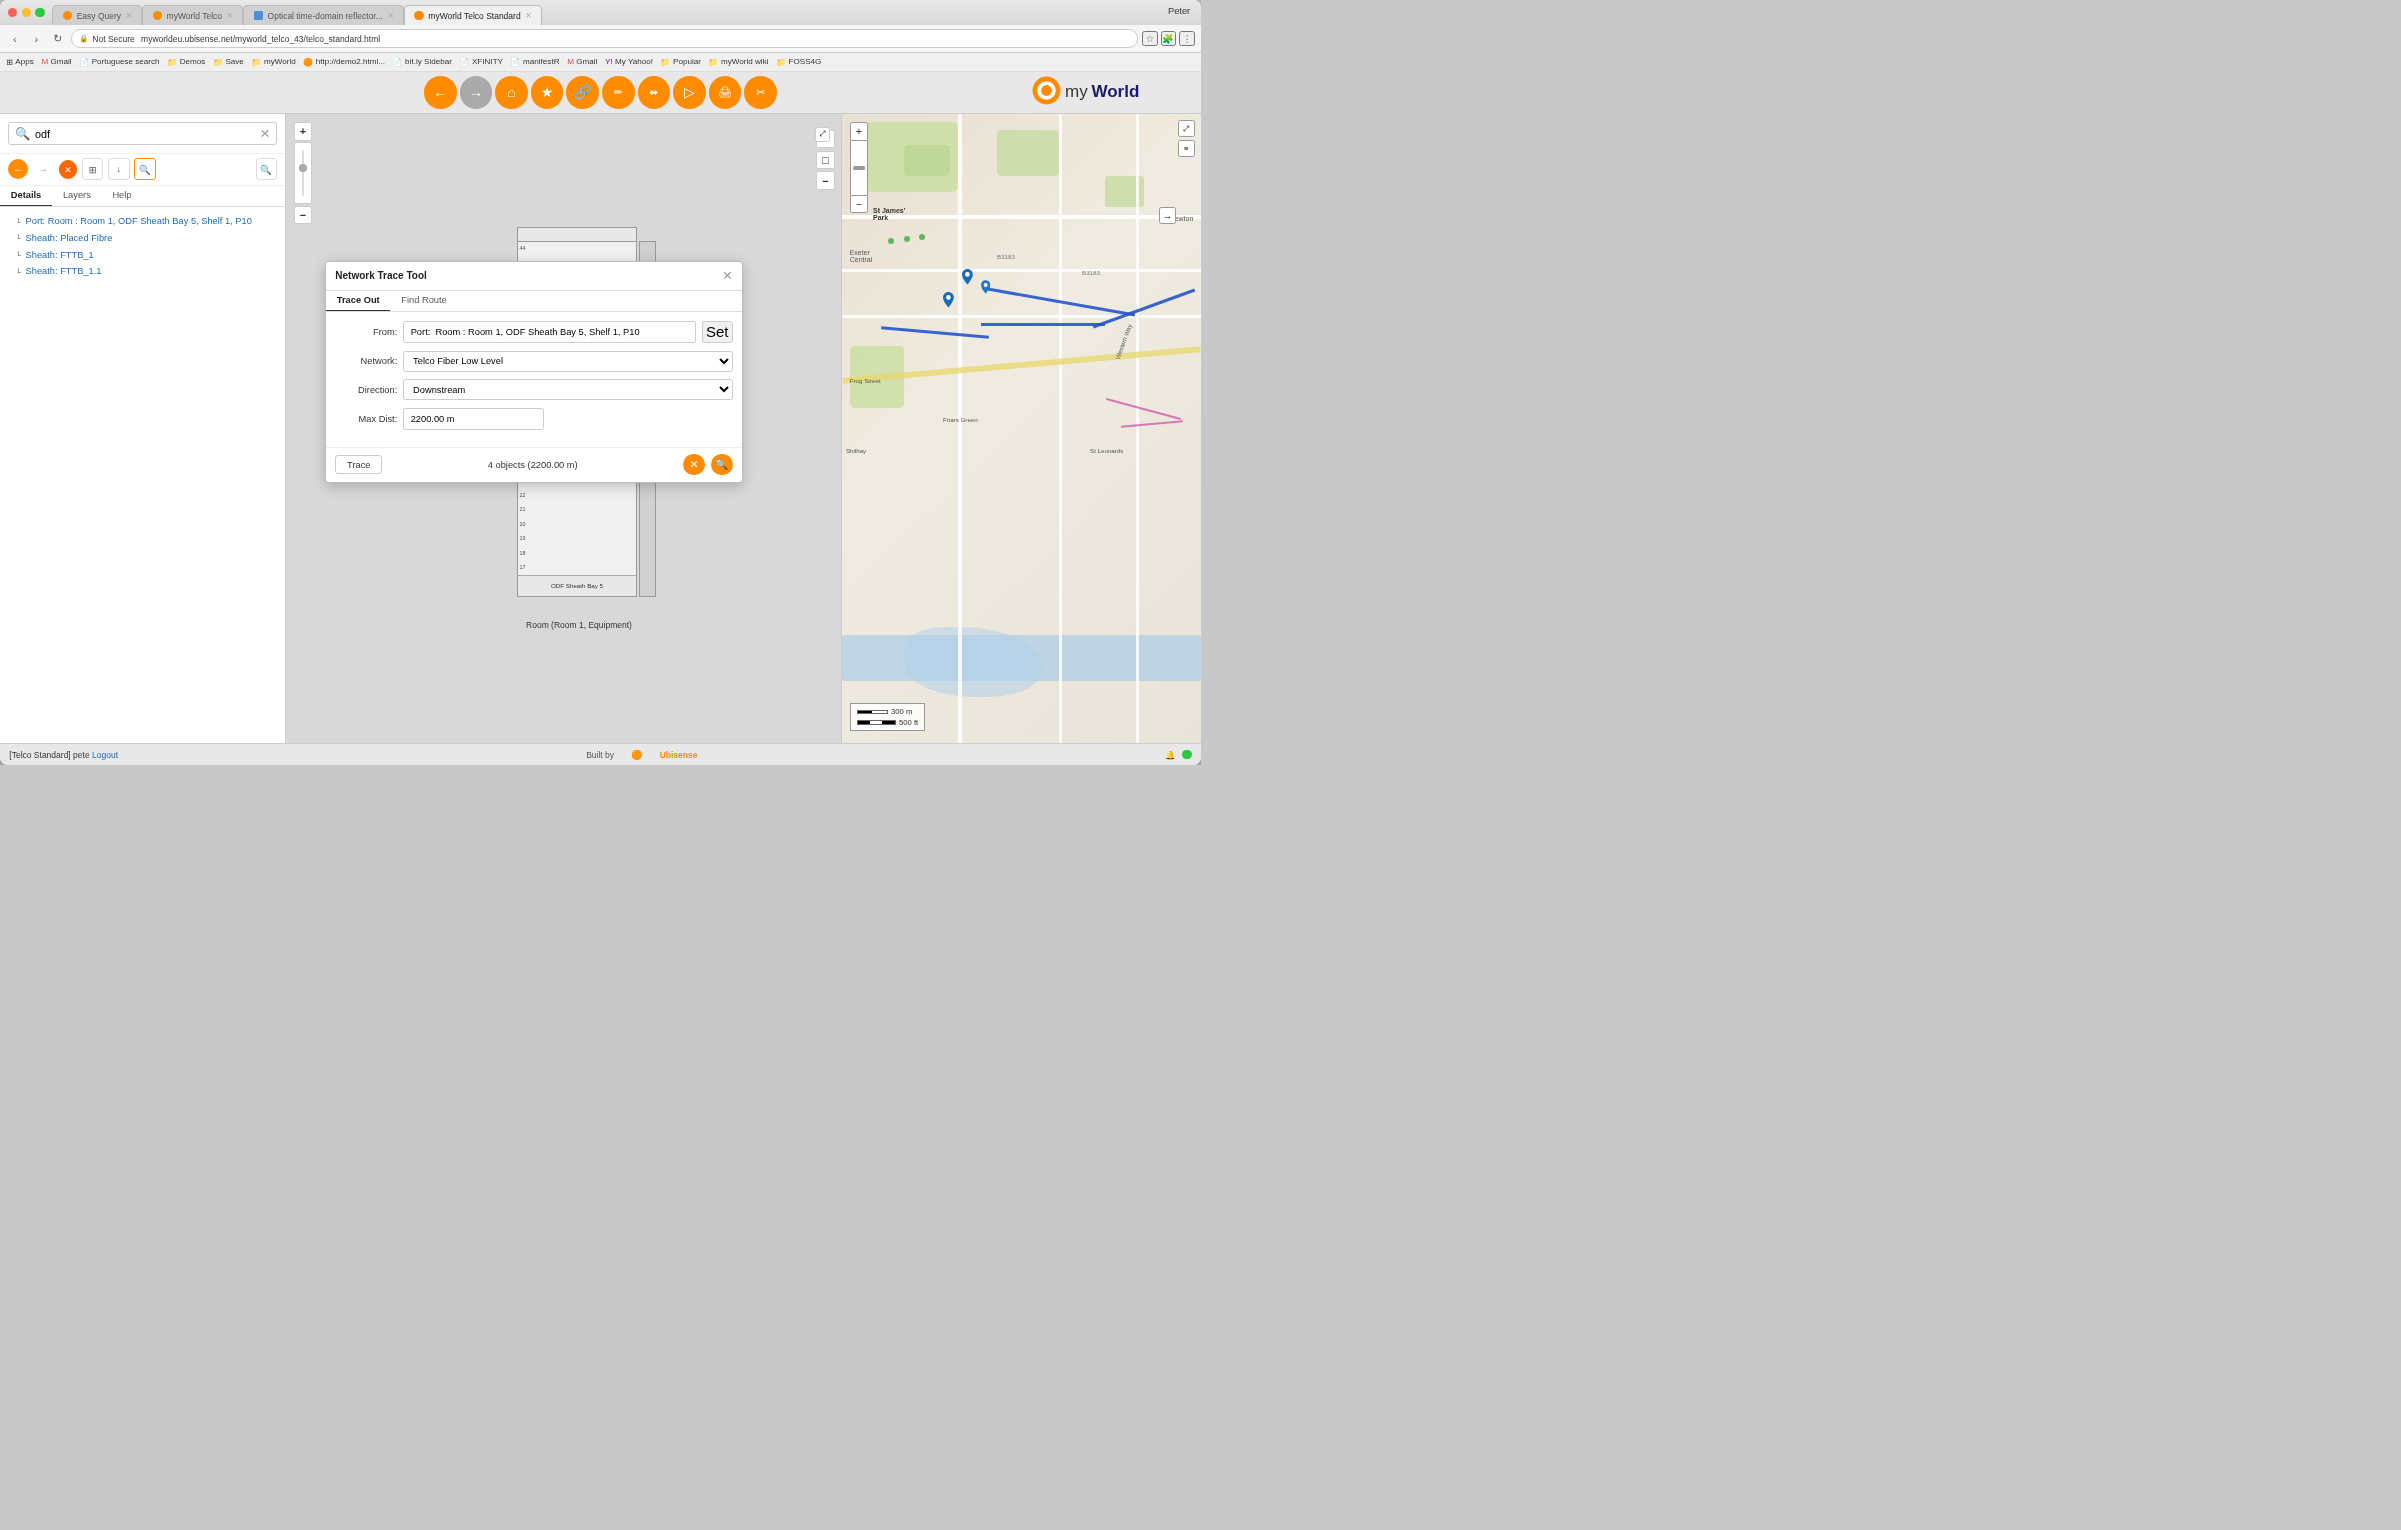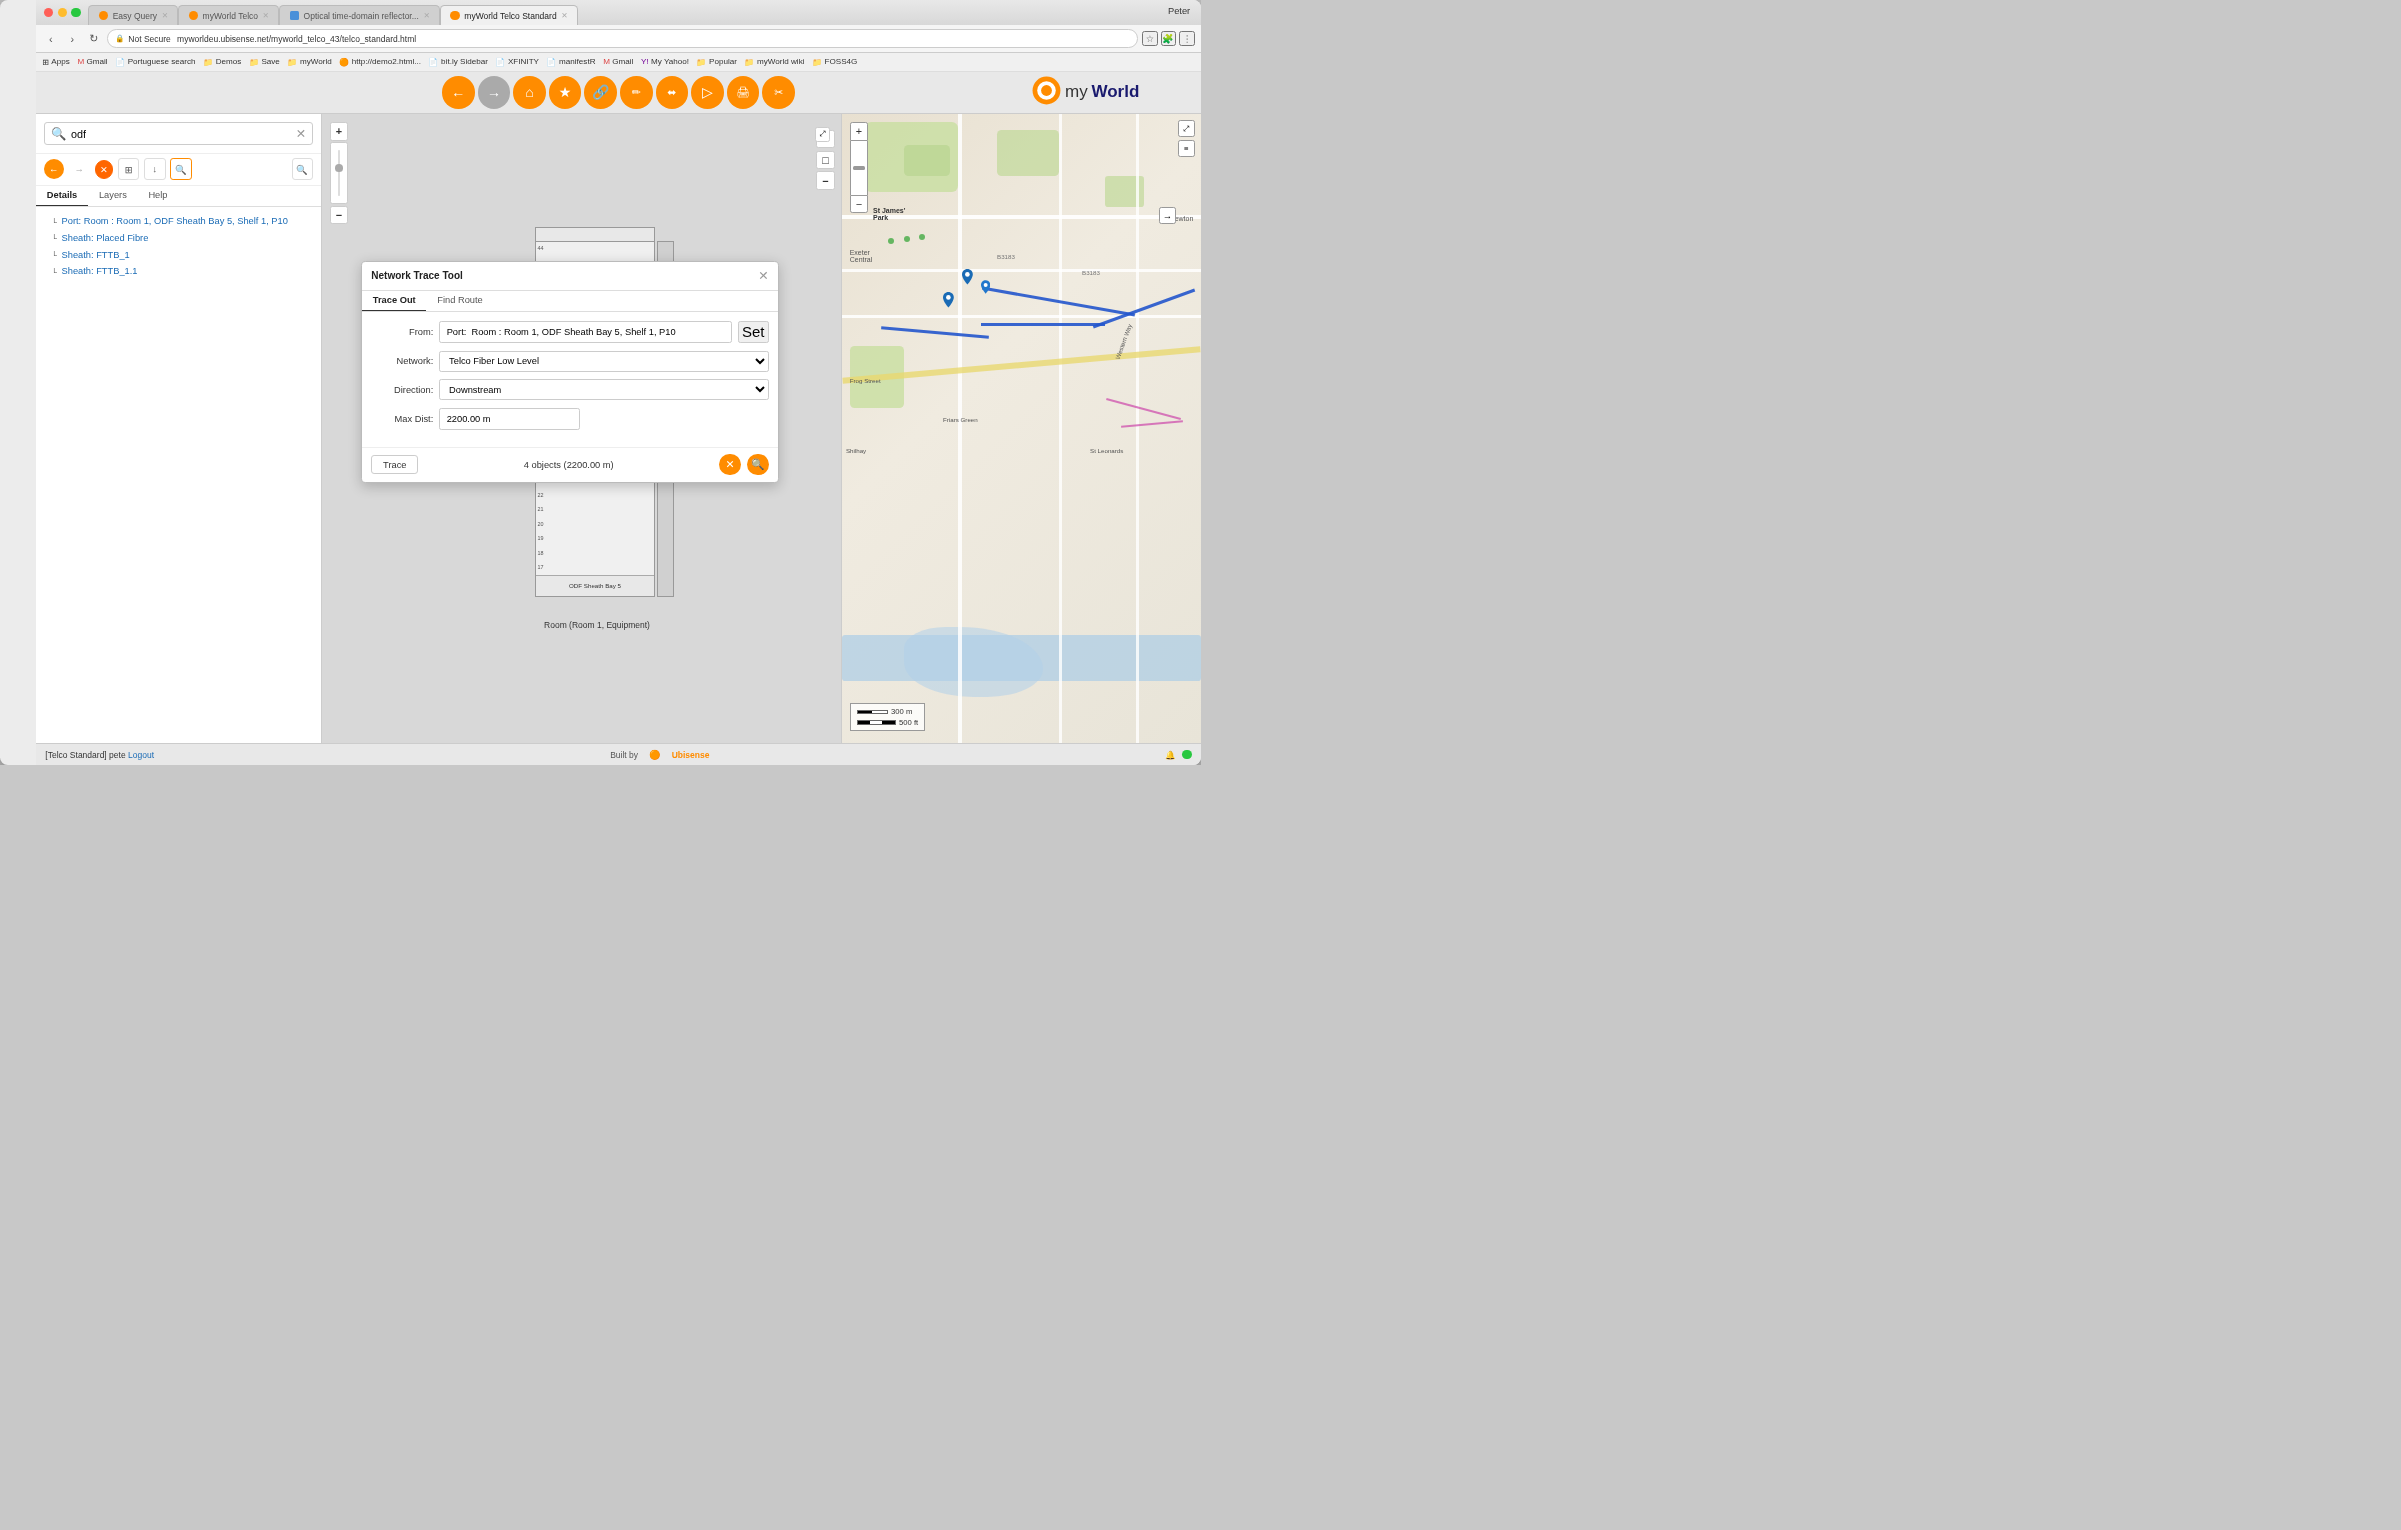--- a/index.html
+++ b/index.html
@@ -1,19 +1,19 @@
 <!DOCTYPE html>
 <html style="font-size:12.4px"><head>
   <meta charset="utf-8">
   <style>
     * { box-sizing: border-box; margin: 0; padding: 0; }
     body { font-family: -apple-system, BlinkMacSystemFont, 'Helvetica Neue', Arial, sans-serif; background: #c8c8c8; width: 1201px; height: 765px; overflow: hidden; }
 
     
-    .window { width: 1201px; height: 765px; background: #ececec; border-radius: 7.7px; overflow: hidden; box-shadow: 0 7.7px 31px rgba(0,0,0,0.5); display: flex; flex-direction: column; padding-left: 36px; }
+    .window { width: 1201px; height: 765px; background: #ececec; border-radius: 7.7px; overflow: hidden; box-shadow: 0 7.7px 31px rgba(0,0,0,0.5); display: flex; flex-direction: column; }
 
     
     .titlebar { height: 25px; background: linear-gradient(to bottom, #e8e8e8, #d8d8d8); display: flex; align-items: center; padding: 0 7.7px; flex-shrink: 0; position: relative; }
     .traffic-lights { display: flex; gap: 4.6px; align-items: center; }
     .tl { width: 9.3px; height: 9.3px; border-radius: 50%; }
     .tl-red { background: #ff5f57; }
     .tl-yellow { background: #febc2e; }
     .tl-green { background: #28c840; }
     .tabs-container { display: flex; align-items: flex-end; margin-left: 7.7px; height: 100%; }
     .tab { height: 20px; padding: 0 9.3px; display: flex; align-items: center; gap: 4.6px; font-size: 8.5px; border-radius: 4.6px 4.6px 0 0; border: 0.8px solid #bbb; border-bottom: none; background: #d0d0d0; color: #555; cursor: pointer; }
@@ -102,21 +102,21 @@
     .form-select { flex: 1; height: 21px; border: 0.8px solid #ccc; border-radius: 2.3px; padding: 0 4.6px; font-size: 9.3px; background: white; }
     .set-btn { width: 31px; height: 21.7px; background: #f0f0f0; border: 0.8px solid #ccc; border-radius: 2.3px; font-size: 15px; cursor: pointer; }
     .modal-footer { display: flex; align-items: center; justify-content: space-between; padding: 6.2px 9.3px; border-top: 0.8px solid #eee; }
     .trace-btn { padding: 3.9px 10.8px; background: white; border: 0.8px solid #ccc; border-radius: 3.1px; font-size: 9.3px; cursor: pointer; color: #333; }
     .result-text { font-size: 9.3px; color: #333; }
     .footer-icons { display: flex; gap: 6.2px; }
 
     
     .status-bar { height: 21.7px; background: #e8e8e8; border-top: 0.8px solid #ccc; display: flex; align-items: center; justify-content: space-between; padding: 0 9.3px; font-size: 8.5px; flex-shrink: 0; }
     .status-left { color: #333; }
-    .status-center { color: #555; display: flex; align-items: center; gap: 11px; }
+    .status-center { color: #555; display: flex; align-items: center; gap: 17px; }
     .status-right { display: flex; align-items: center; gap: 6.2px; }
     .green-dot { width: 9.3px; height: 9.3px; border-radius: 50%; background: #28c840; }
 
     
     .orange-toolbar { display: flex; gap: 3.1px; padding: 4.6px 6.2px; background: #e8e8e8; border-bottom: 0.8px solid #ccc; align-items: center; justify-content: center; }
     .orange-tb-btn { width: 32.5px; height: 32.5px; border-radius: 50%; background: #ff8c00; color: white; border: none; cursor: pointer; display: flex; align-items: center; justify-content: center; font-size: 14px; }
     .gray-tb-btn { width: 32.5px; height: 32.5px; border-radius: 50%; background: #aaa; color: white; border: none; cursor: pointer; display: flex; align-items: center; justify-content: center; font-size: 14px; }
 
     
     .myworld-logo { position: absolute; right: 15.5px; top: 50%; transform: translateY(-50%); }

